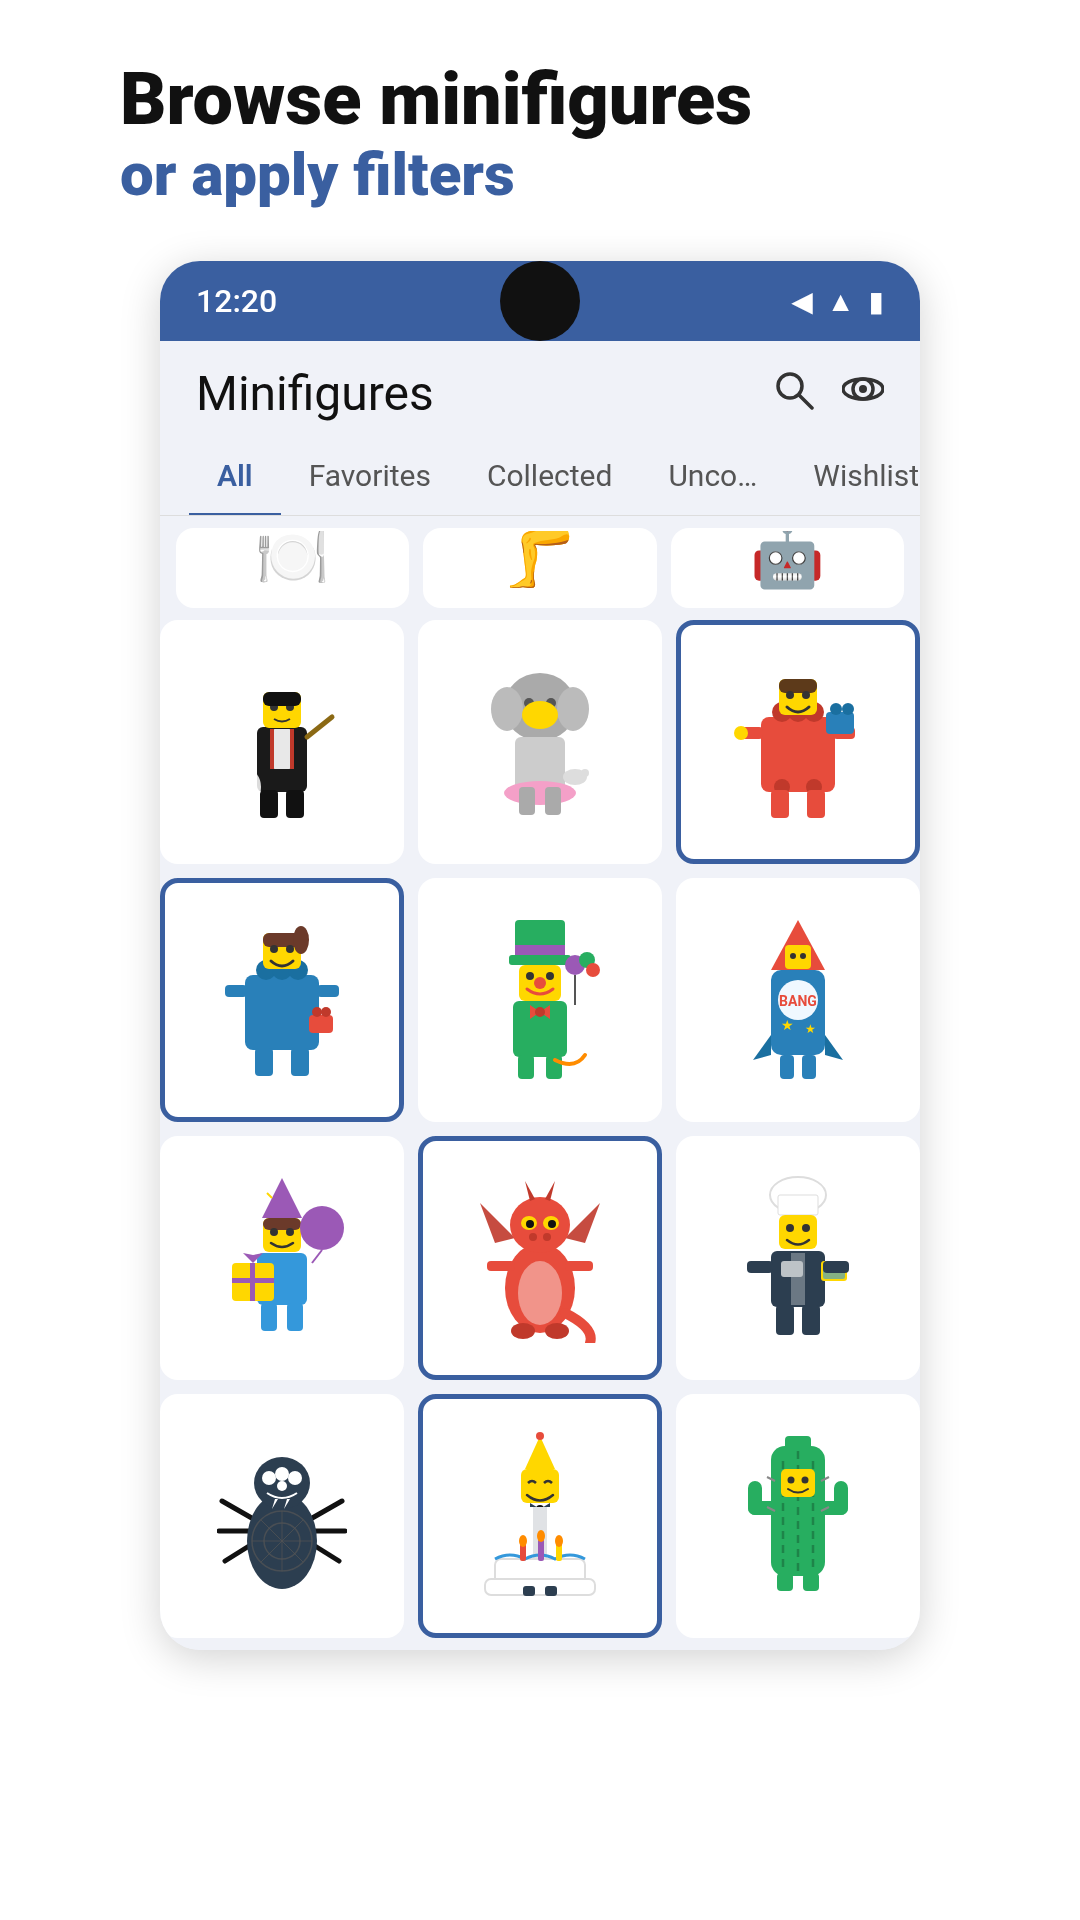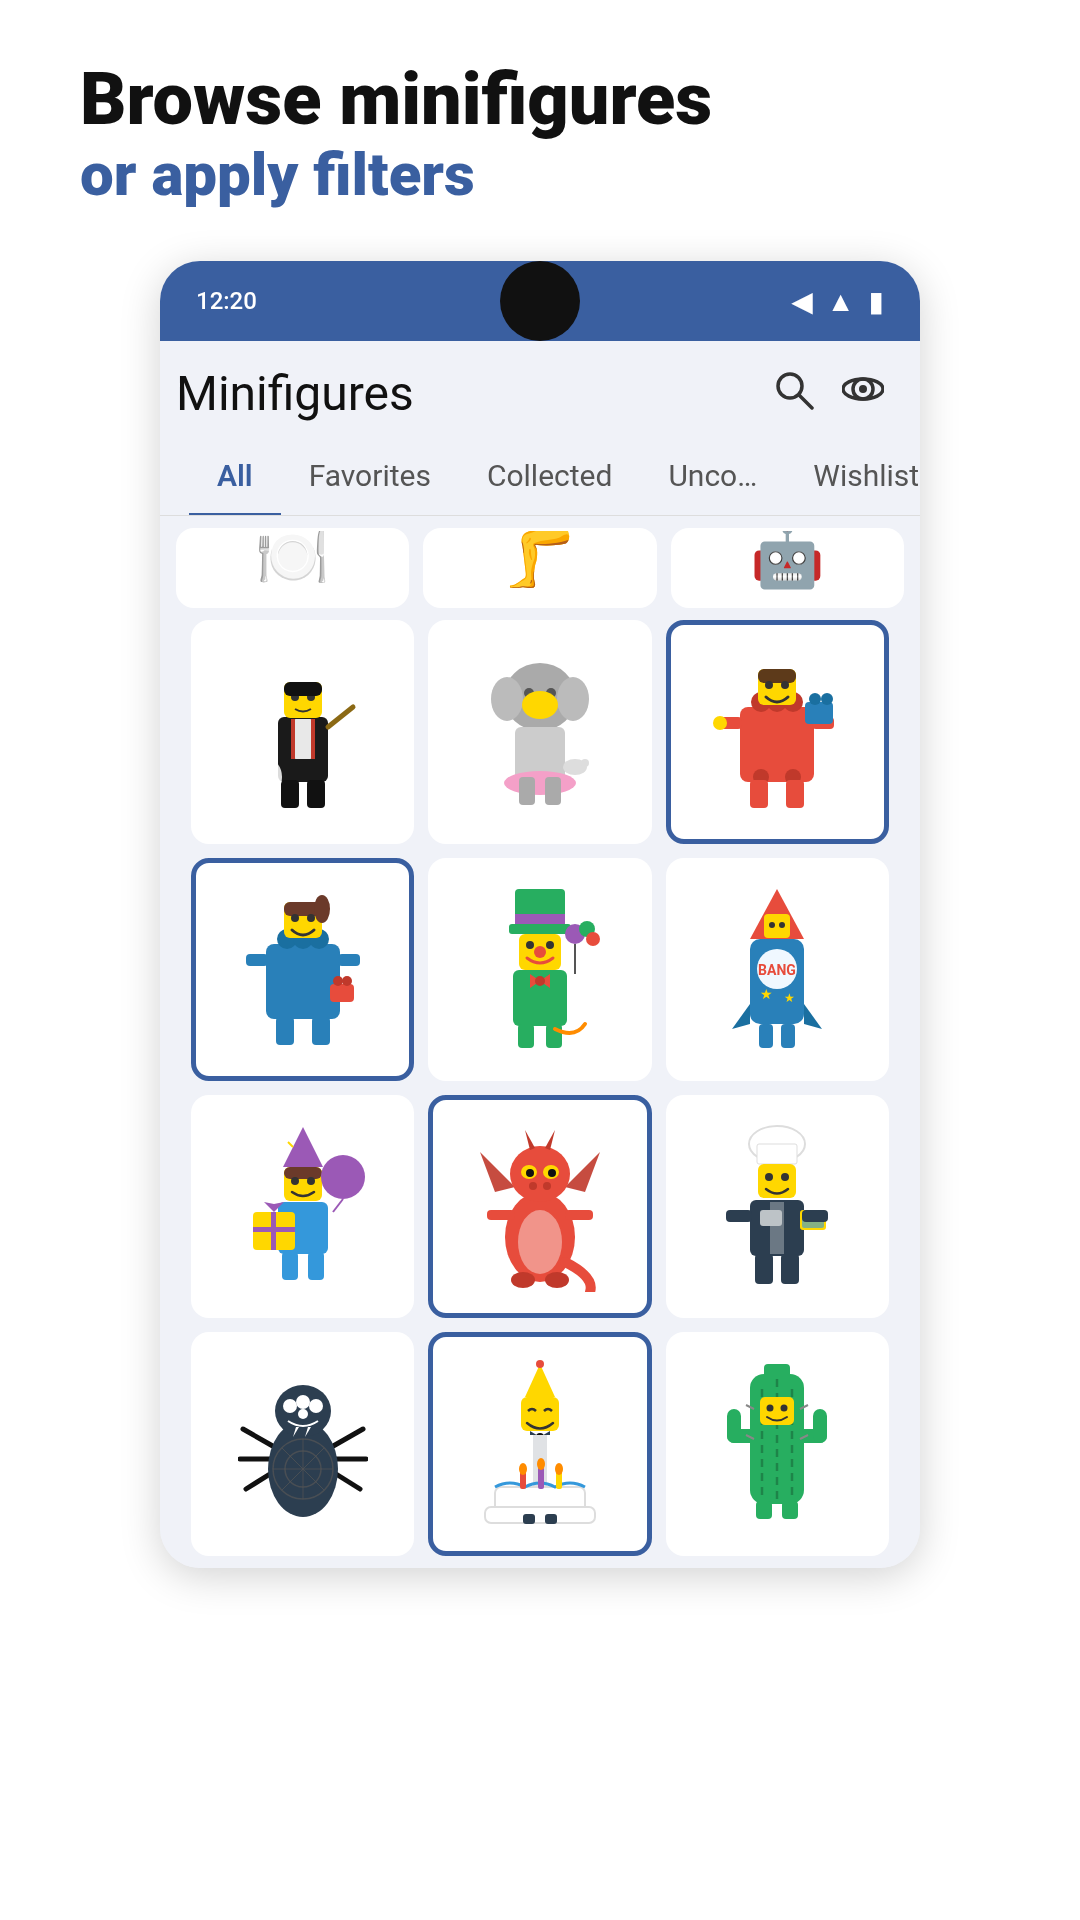--- a/index.html
+++ b/index.html
@@ -8,21 +8,21 @@
     body {
       width: 1080px;
       min-height: 1920px;
       background: #ffffff;
       font-family: 'Roboto', Arial, sans-serif;
       overflow-x: hidden;
     }
 
     
     .hero {
-      padding: 60px 80px 50px 80px;
+      padding: 60px 80px 50px 120px;
       background: #fff;
     }
     .hero-title {
       font-size: 72px;
       font-weight: 900;
       color: #111;
       line-height: 1.1;
     }
     .hero-subtitle {
       font-size: 60px;
@@ -46,21 +46,21 @@
       background: #3a5fa0;
       height: 80px;
       display: flex;
       align-items: center;
       justify-content: space-between;
       padding: 0 36px;
       position: relative;
     }
     .status-time {
       color: #fff;
-      font-size: 24px;
+      font-size: 32px;
       font-weight: 500;
     }
     .status-notch {
       width: 80px;
       height: 80px;
       background: #111;
       border-radius: 50%;
       position: absolute;
       left: 50%;
       transform: translateX(-50%);
@@ -72,21 +72,21 @@
       gap: 14px;
     }
     .status-icon {
       color: #fff;
       font-size: 28px;
     }
 
     
     .app-bar {
       background: #f0f2f8;
-      padding: 24px 36px 16px 16px;
+      padding: 24px 36px 16px 36px;
       display: flex;
       align-items: center;
       justify-content: space-between;
     }
     .app-title {
       font-size: 48px;
       font-weight: 400;
       color: #111;
     }
     .app-bar-icons {
@@ -119,21 +119,21 @@
     }
     .tab.active {
       color: #3a5fa0;
       border-bottom: 3px solid #3a5fa0;
       font-weight: 600;
     }
 
     
     .minifig-grid {
       background: #f0f2f8;
-      padding: 12px 31px;
+      padding: 12px 0;
       display: grid;
       grid-template-columns: repeat(3, 1fr);
       gap: 14px;
     }
 
     .minifig-card {
       background: #fff;
       border-radius: 18px;
       aspect-ratio: 1;
       display: flex;

